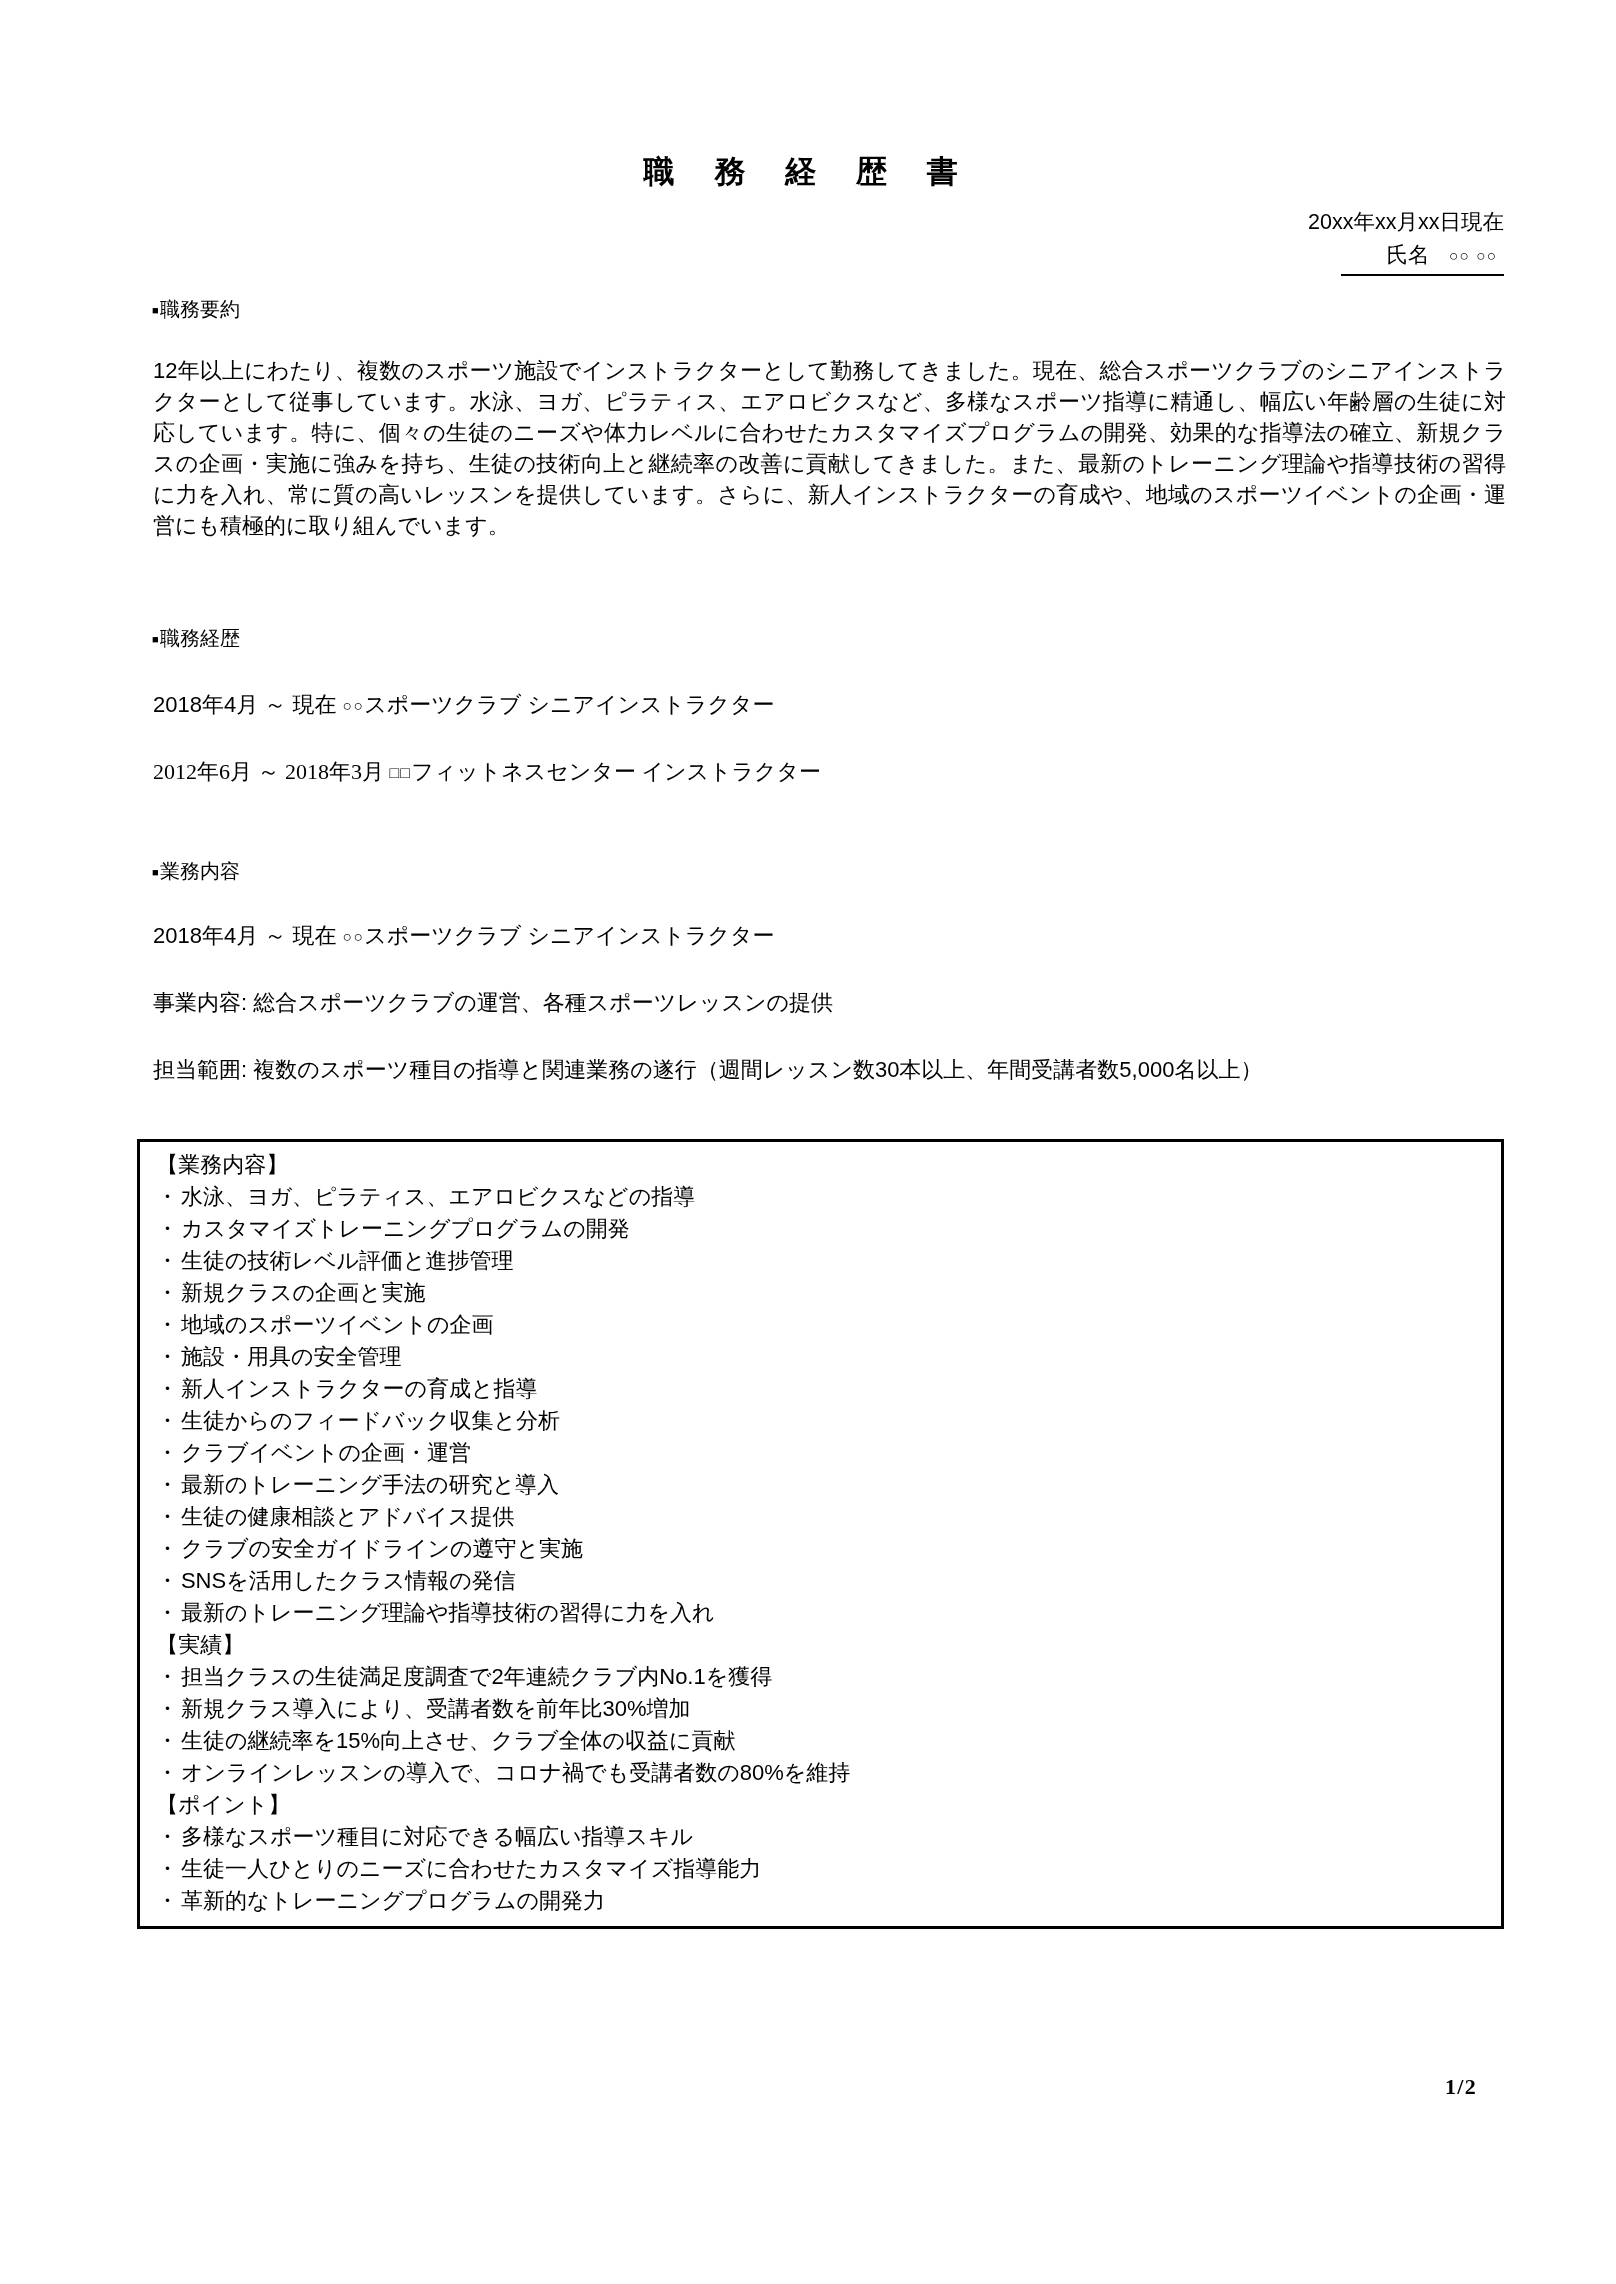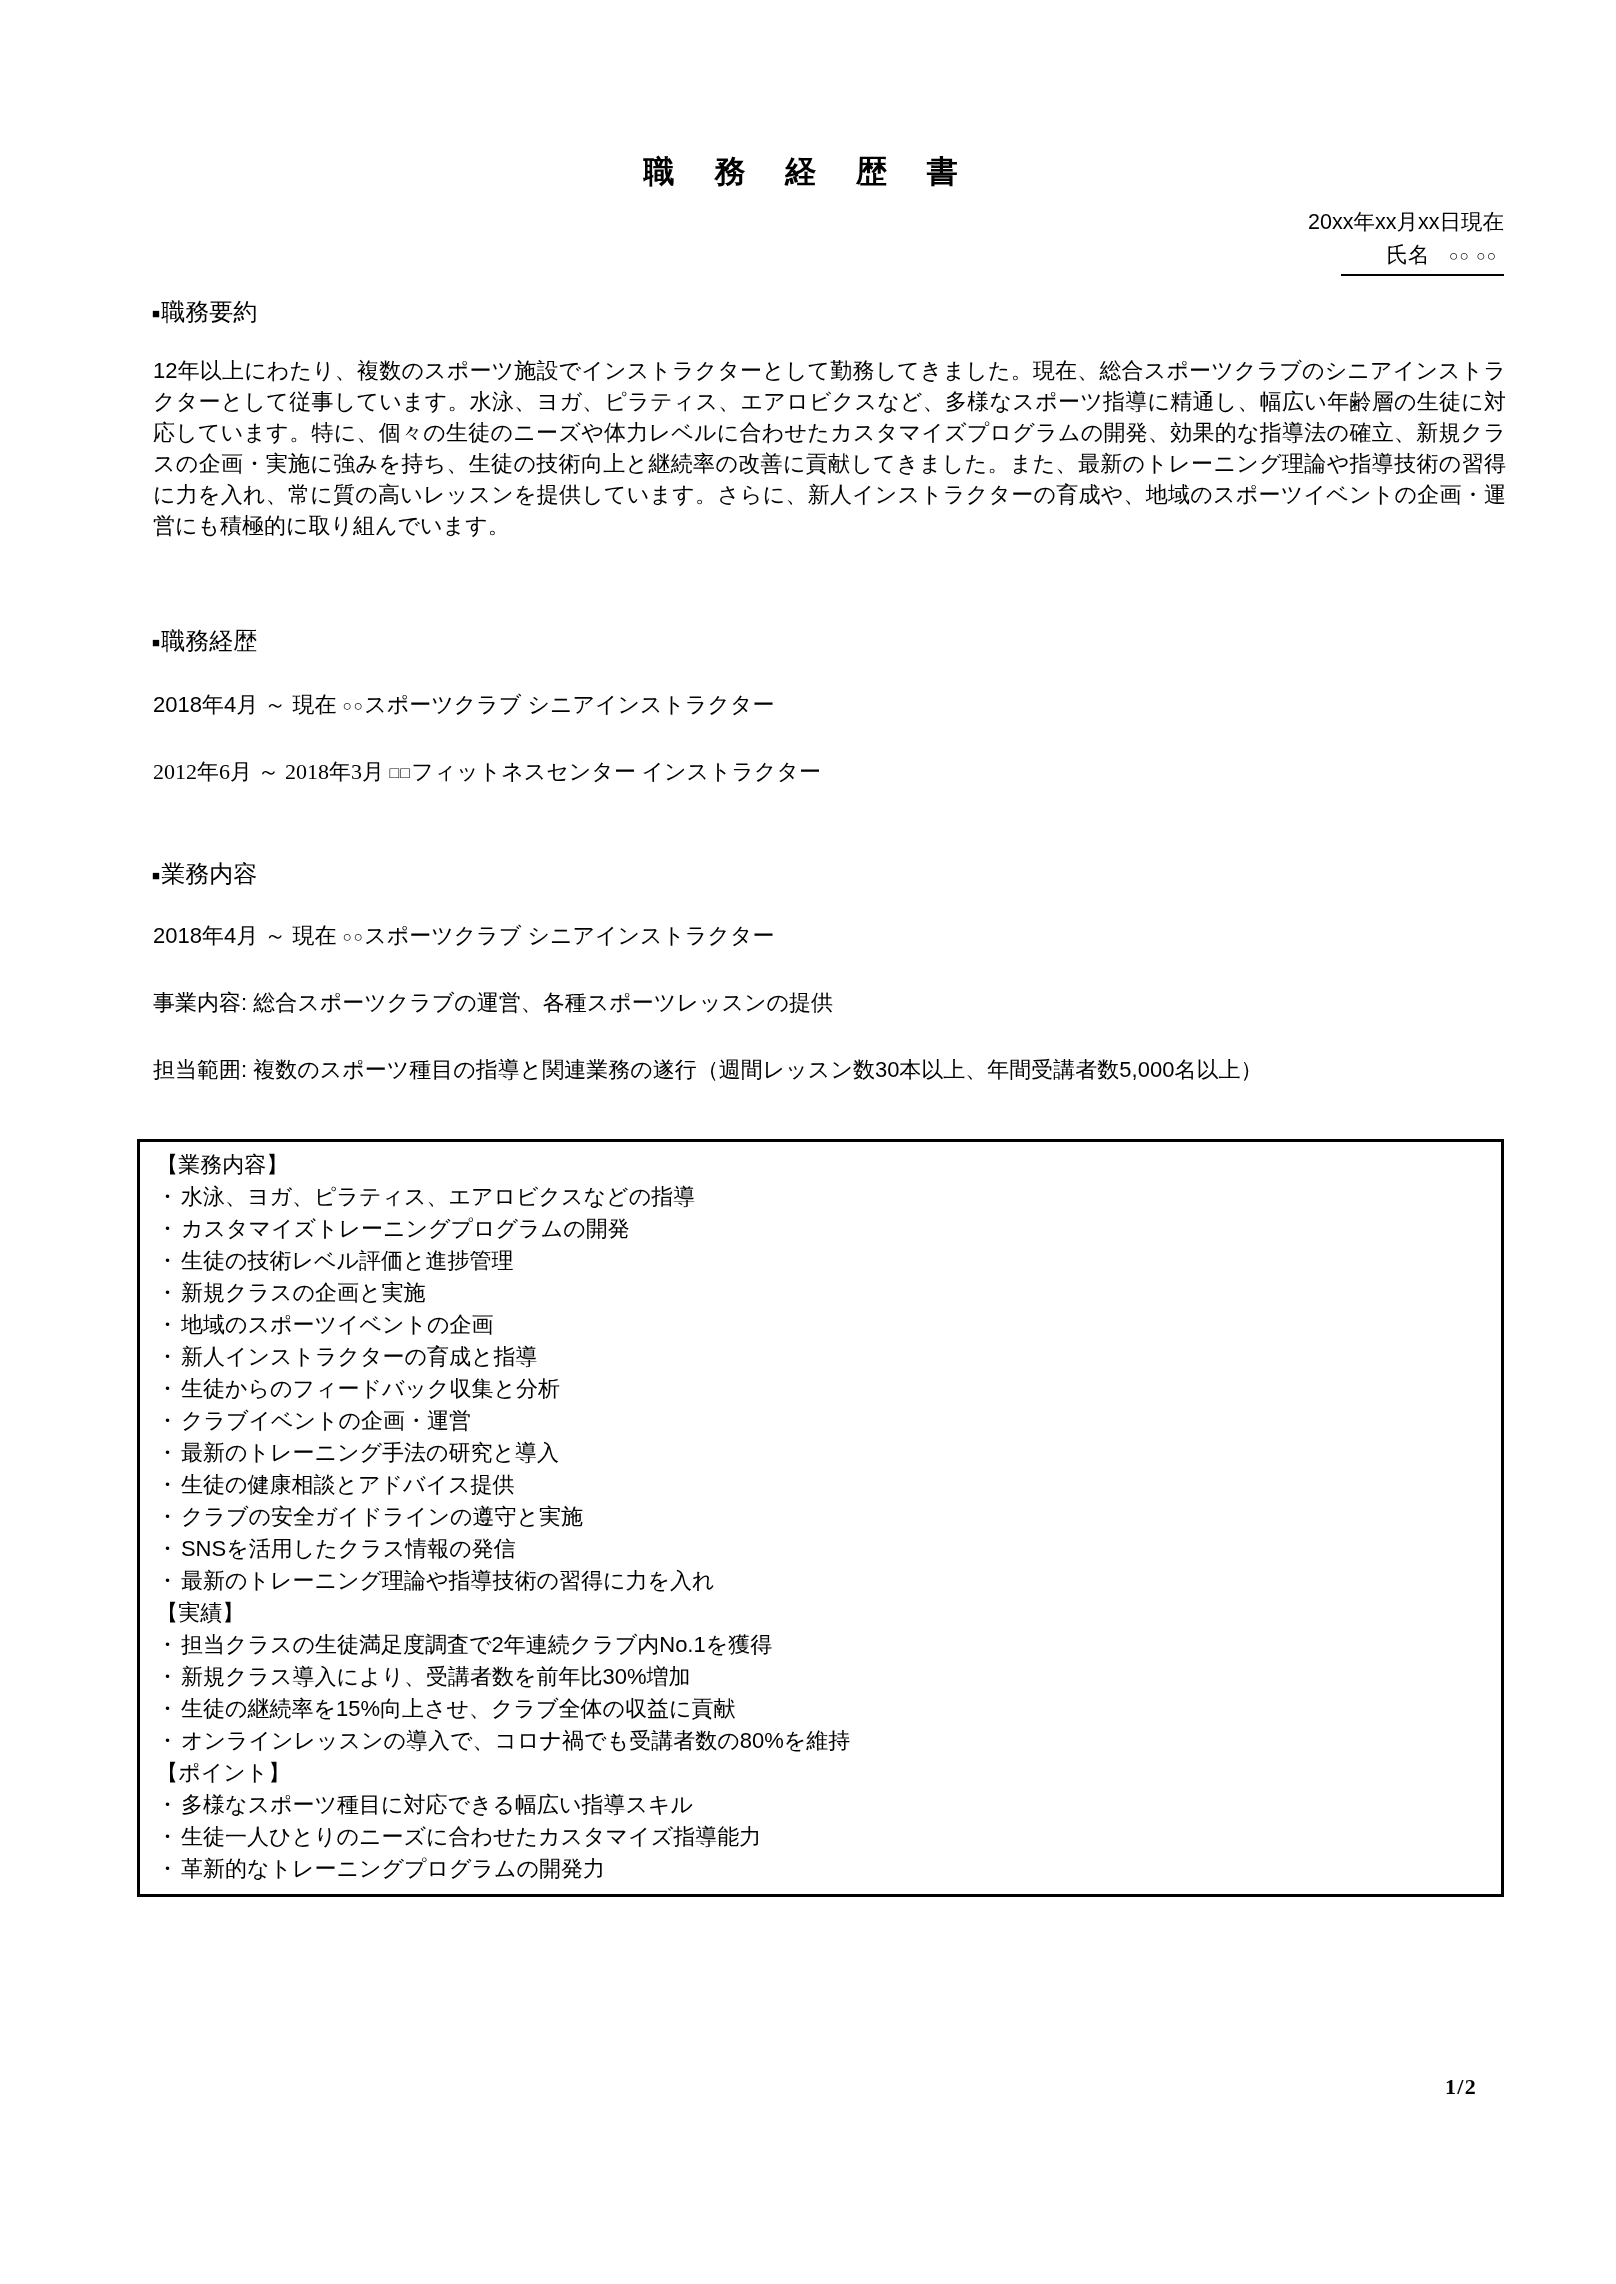--- a/index.html
+++ b/index.html
@@ -25,21 +25,21 @@
   .name-line {
     top:240px; right:113px;
     font-size:21.5px; white-space:nowrap;
     border-bottom:2px solid #000;
     padding:0 6.5px 5.2px 46px;
   }
   .name-value { margin-left:0.9em; }
 
   .sec-h {
     left:152px;
-    font-size:24px; white-space:nowrap;
+    font-size:20px; white-space:nowrap;
   }
   .sec-h .marker {
     font-size:0.55em;
     vertical-align:0.18em;
     margin-right:1.3px;
   }
   #h-summary { top:296px; }
   #h-history { top:625px; }
   #h-duties  { top:858px; }
 
@@ -117,20 +117,21 @@
 <div class="abs duty-line" id="scope-line">担当範囲: 複数のスポーツ種目の指導と関連業務の遂行（週間レッスン数30本以上、年間受講者数5,000名以上）</div>
 
 <div class="abs detail-box">
   <div class="detail-heading">【業務内容】</div>
   <ul class="detail-list">
       <li><span class="blt">・</span><span>水泳、ヨガ、ピラティス、エアロビクスなどの指導</span></li>
       <li><span class="blt">・</span><span>カスタマイズトレーニングプログラムの開発</span></li>
       <li><span class="blt">・</span><span>生徒の技術レベル評価と進捗管理</span></li>
       <li><span class="blt">・</span><span>新規クラスの企画と実施</span></li>
       <li><span class="blt">・</span><span>地域のスポーツイベントの企画</span></li>
+      <li><span class="blt">・</span><span>施設・用具の安全管理</span></li>
       <li><span class="blt">・</span><span>新人インストラクターの育成と指導</span></li>
       <li><span class="blt">・</span><span>生徒からのフィードバック収集と分析</span></li>
       <li><span class="blt">・</span><span>クラブイベントの企画・運営</span></li>
       <li><span class="blt">・</span><span>最新のトレーニング手法の研究と導入</span></li>
       <li><span class="blt">・</span><span>生徒の健康相談とアドバイス提供</span></li>
       <li><span class="blt">・</span><span>クラブの安全ガイドラインの遵守と実施</span></li>
       <li><span class="blt">・</span><span>SNSを活用したクラス情報の発信</span></li>
       <li><span class="blt">・</span><span>最新のトレーニング理論や指導技術の習得に力を入れ</span></li>
     </ul>
   <div class="detail-heading">【実績】</div>

